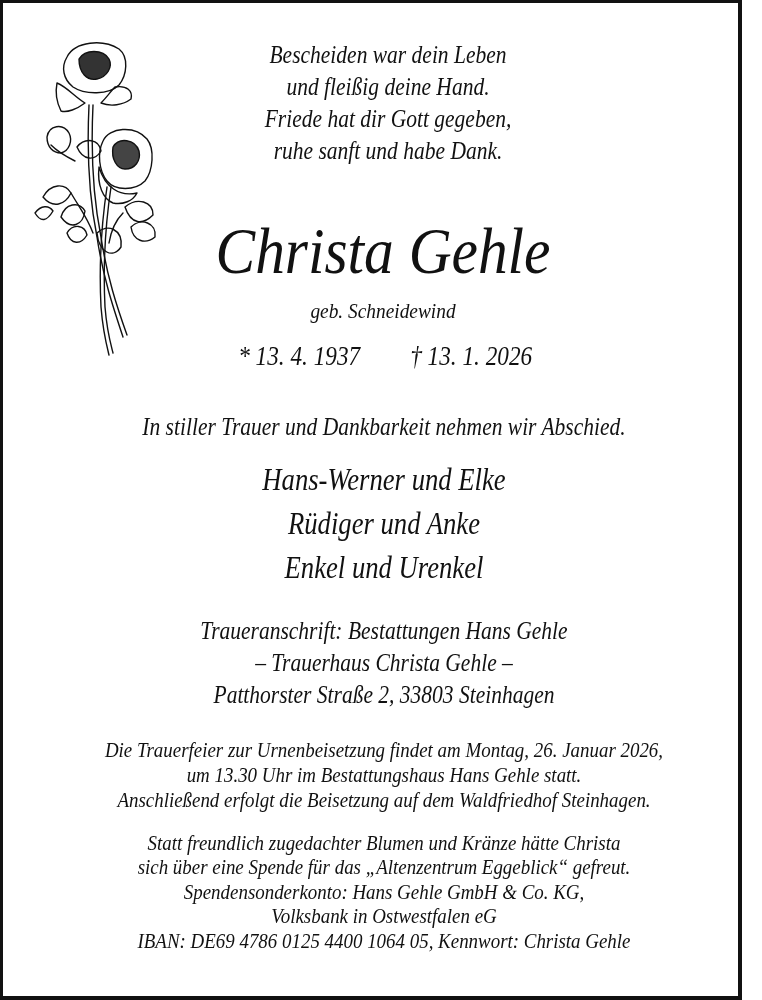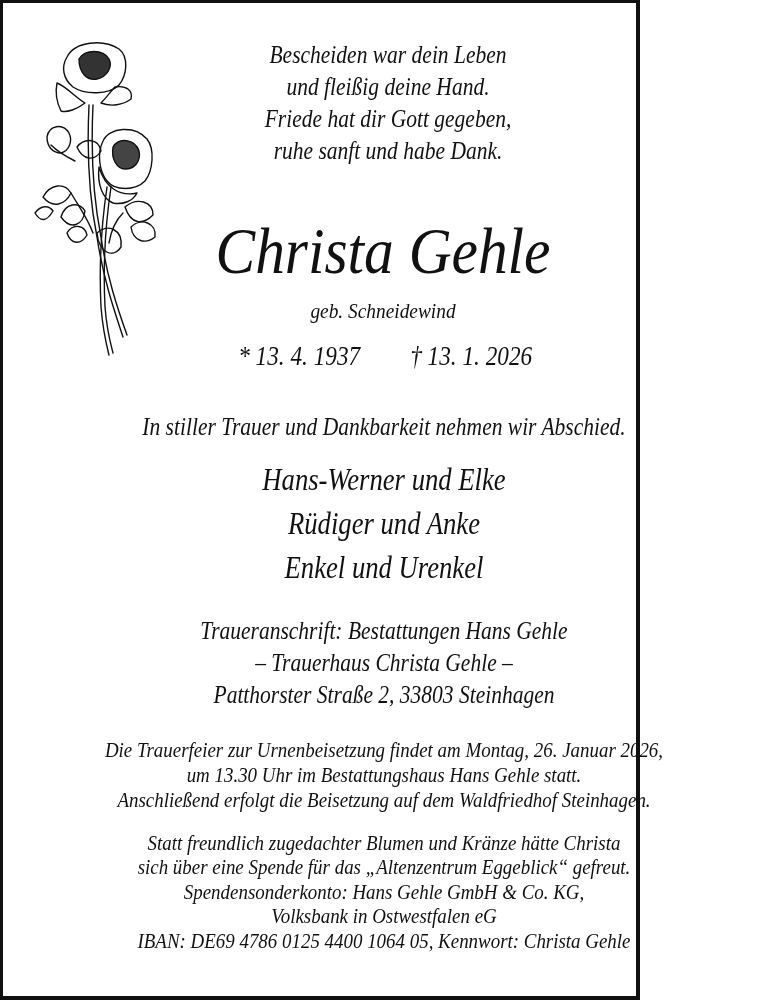--- a/index.html
+++ b/index.html
@@ -1,18 +1,18 @@
 <!DOCTYPE html>
 <html><head>
   <meta charset="utf-8">
   <style>
     html, body { margin: 0; padding: 0; background: #ffffff; }
     body { width: 762px; height: 1000px; position: relative; overflow: hidden; }
     .frame {
-      position: absolute; left: 0; top: 0; width: 640px; height: 1000px;
+      position: absolute; left: 0; top: 0; width: 742px; height: 1000px;
       box-sizing: border-box;
       border-left: 3px solid #111; border-top: 3px solid #111;
       border-right: 4px solid #111; border-bottom: 4px solid #111;
       background: #fff;
     }
     .serif { font-family: "Liberation Serif", "DejaVu Serif", serif; font-style: italic; color: #111; }
     .abs { position: absolute; left: 0; width: 762px; text-align: center; }
     .verse { position: absolute; left: 150px; width: 470px; top: 36px; text-align: center; font-size: 25px; line-height: 32px; transform: scaleX(0.86); transform-origin: center; }
     .verse div { white-space: nowrap; }
     .name { top: 208px; left: 80px; width: 600px; font-size: 66px; line-height: 80px; transform: scaleX(0.9); }

